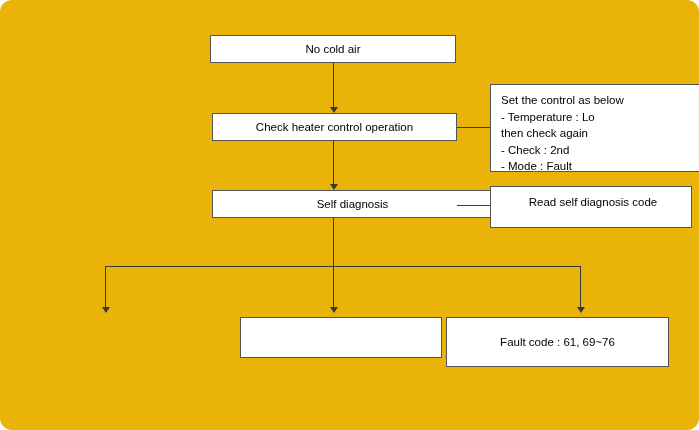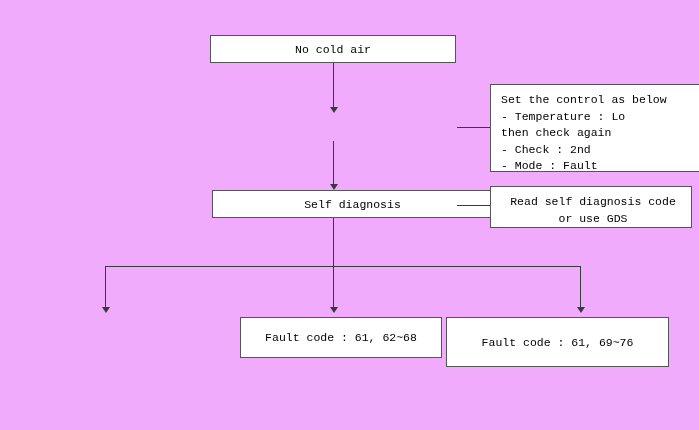--- a/index.html
+++ b/index.html
@@ -4,23 +4,24 @@
 <style>
   html, body {
     margin: 0;
     padding: 0;
     background: #ffffff;
   }
   #canvas {
     position: relative;
     width: 699px;
     height: 430px;
-    background: #f0abfc;
-    font-family: Liberation Mono, monospace;
+    background: #eab308;
+    font-family: Liberation Sans, sans-serif;
     overflow: hidden;
+    border-radius: 12px;
   }
   .node {
     position: absolute;
     box-sizing: border-box;
     border: 1px solid #555555;
     background: #ffffff;
     display: flex;
     flex-direction: column;
     align-items: center;
     justify-content: center;
@@ -69,45 +70,46 @@
 </style>
 </head>
 <body>
 
 <div id="canvas">
 
   <div class="node" style="left:210px; top:35px; width:246px; height:28px;">
     <span>No cold air</span>
   </div>
 
+  <div class="node" style="left:212px; top:113px; width:245px; height:28px;">
+    <span>Check heater control operation</span>
+  </div>
 
   <div class="node" style="left:212px; top:190px; width:281px; height:28px;justify-content:center;">
     <span>Self diagnosis</span>
   </div>
 
 
   <div class="node" style="left:240px; top:317px; width:202px; height:41px;">
-    <span>Fault code : 61, 62~68</span>
   </div>
 
   <div class="node" style="left:446px; top:317px; width:223px; height:50px;">
     <span>Fault code : 61, 69~76</span>
   </div>
 
   <div class="note" style="left:490px; top:84px; width:238px; height:88px;">
     <span>Set the control as below</span>
     <span>- Temperature : Lo</span>
     <span>then check again</span>
     <span>- Check : 2nd</span>
     <span>- Mode : Fault</span>
   </div>
 
   <div class="note centered" style="left:490px; top:186px; width:202px; height:42px;">
     <span>Read self diagnosis code</span>
-    <span>or use GDS</span>
   </div>
 
   <div class="vline" style="left:333px; top:63px; height:44px;"></div>
   <div class="arrowhead" style="left:330px; top:107px;"></div>
 
   <div class="vline" style="left:333px; top:141px; height:43px;"></div>
   <div class="arrowhead" style="left:330px; top:184px;"></div>
 
   <div class="hline" style="left:457px; top:127px; width:33px;"></div>
 

